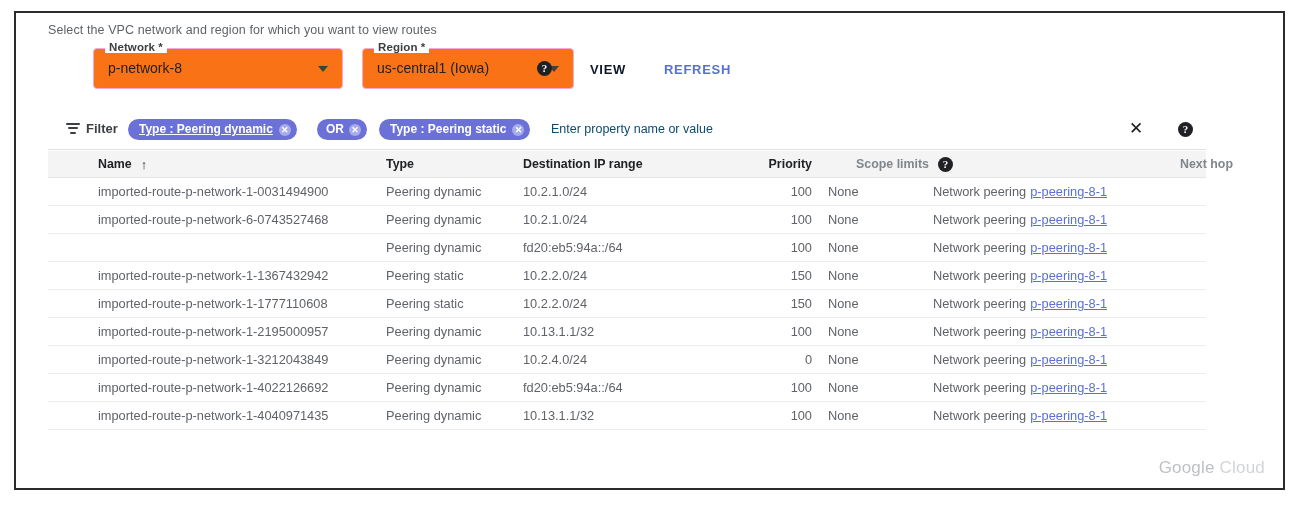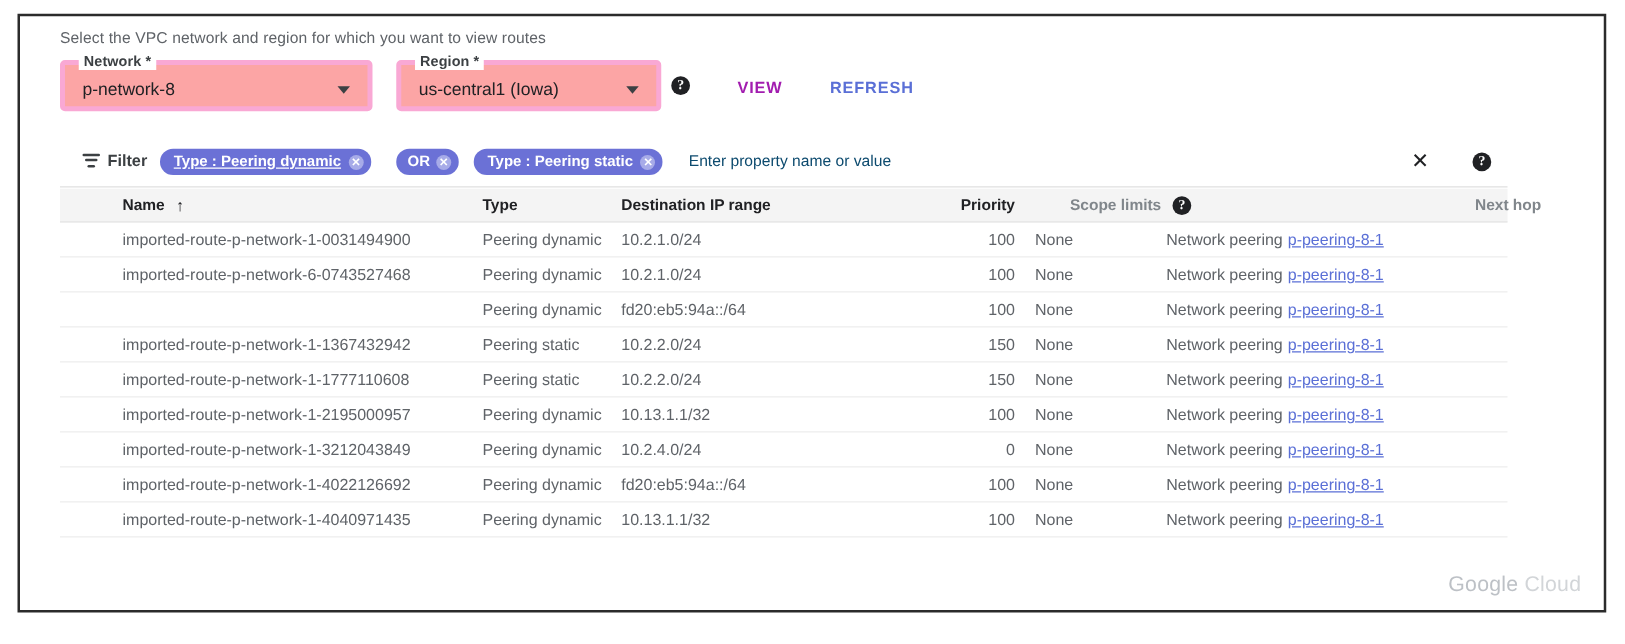--- a/index.html
+++ b/index.html
@@ -27,23 +27,24 @@
     left: 32px; top: 10px;
     font-size: 12.5px;
     color: #5f6368;
     letter-spacing: 0.1px;
     white-space: nowrap;
   }
 
   .field {
     position: absolute;
     height: 41px;
-    border: 4px solid #f9a8d4;
+    border: 1px solid #f9a8d4;
     border-radius: 4px;
-    background: #fca5a5;
+    background: #f97316;
+    margin-left: 45px;
   }
   .field .legend {
     position: absolute;
     left: 11px; top: -8px;
     background: #fff;
     padding: 0 4px;
     font-size: 11.5px;
     font-weight: bold;
     color: #3c4043;
     letter-spacing: 0.1px;
@@ -83,21 +84,21 @@
   }
   #help-region { position: absolute; left: 521px; top: 48px; }
 
   .txt-btn {
     position: absolute;
     font-size: 13px;
     font-weight: bold;
     letter-spacing: 0.7px;
     white-space: nowrap;
   }
-  #btn-view    { left: 574px; top: 49px; color: #a21caf; }
+  #btn-view    { left: 574px; top: 49px; color: #0f172a; }
   #btn-refresh { left: 648px; top: 49px; color: #5a6fd6; }
 
   
   #filterbar {
     position: absolute;
     left: 32px; top: 97px;
     width: 1158px; height: 40px;
     border-bottom: 1px solid #e0e0e0;
   }
   #filter-icon {
@@ -195,21 +196,21 @@
   }
   .row.head .cell {
     font-weight: bold;
     font-size: 12.4px;
     color: #202124;
   }
   .row.head .cell.muted { color: #80868b; justify-content: flex-end; }
 
   .c-name  { left: 18px;  width: 288px; }
   .c-type  { left: 306px; width: 137px; }
-  .c-dest  { left: 417px; width: 215px; }
+  .c-dest  { left: 443px; width: 215px; }
   .c-prio  { left: 658px; width: 74px;  justify-content: flex-end; }
   .c-scope { left: 748px; width: 125px; }
   .c-hop   { left: 853px; width: 300px; }
 
   .row.head .c-prio { justify-content: flex-end; }
 
   .sort-arrow {
     margin-left: 9px;
     font-size: 13px;
     color: #202124;

